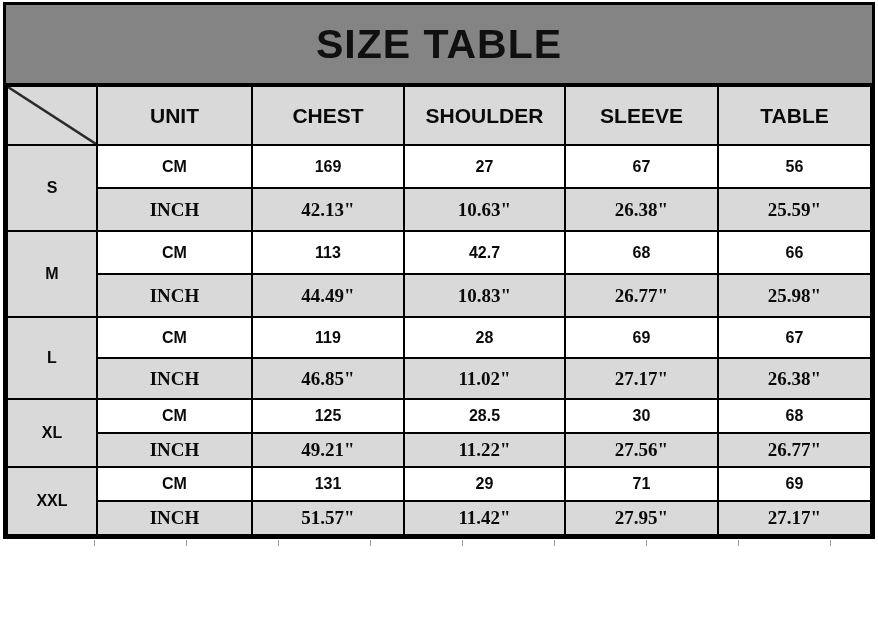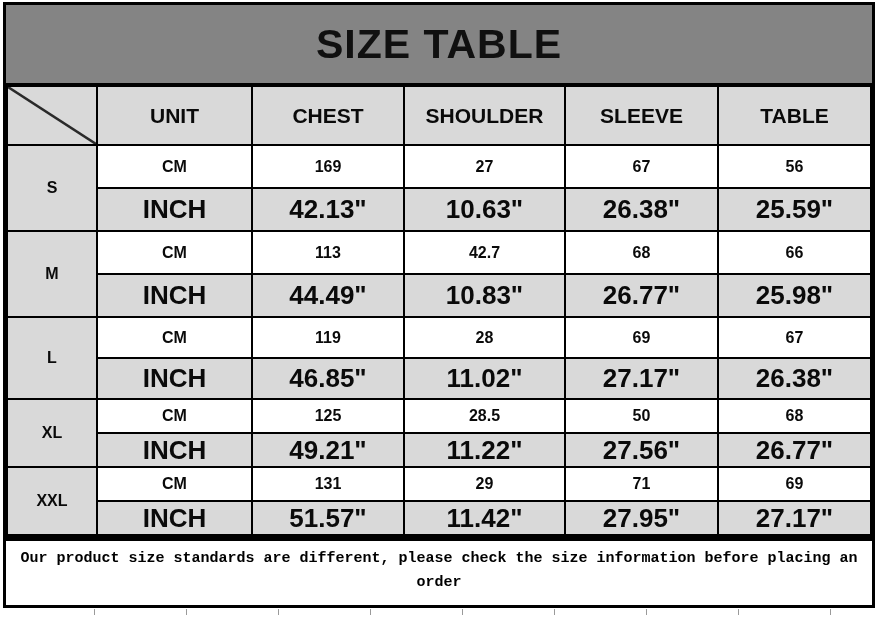--- a/index.html
+++ b/index.html
@@ -50,21 +50,21 @@
   col.c-length{width:auto;}
   tr.hdr-row{height:59px;}
   tr.hdr-row td{background:var(--c-cell-gray);font-size:21px;}
   td.diag-cell{background:var(--c-white);padding:0;position:relative;}
   td.diag-cell svg{position:absolute;inset:0;width:100%;height:100%;display:block;}
   tr.r-tall{height:43px;}
   tr.r-mid{height:41px;}
   tr.r-short{height:34px;}
   td.size-label{background:var(--c-cell-gray);font-size:23px;}
   tr.cm-row td{background:var(--c-white);font-size:16px;}
-  tr.inch-row td{background:var(--c-cell-gray);font-size:26px;}
+  tr.inch-row td{background:var(--c-cell-gray);font-size:19px;font-family:Liberation Serif, serif;}
   tr.cm-row td.size-label,tr.inch-row td.size-label{background:var(--c-cell-gray);}
   .note-box{
     border:3px solid var(--c-border);
     border-top-width:2px;
     box-sizing:border-box;
     min-height:62px;
     background:#ffffff;
     display:flex;align-items:flex-start;justify-content:center;
     padding:6px 10px 10px 10px;
     text-align:center;
@@ -161,21 +161,21 @@
         <td>11.02"</td>
         <td>27.17"</td>
         <td>26.38"</td>
       </tr>
 
       <tr class="cm-row r-short">
         <td class="size-label" rowspan="2">XL</td>
         <td>CM</td>
         <td>125</td>
         <td>28.5</td>
-        <td>50</td>
+        <td>30</td>
         <td>68</td>
       </tr>
       <tr class="inch-row r-short">
         <td>INCH</td>
         <td>49.21"</td>
         <td>11.22"</td>
         <td>27.56"</td>
         <td>26.77"</td>
       </tr>
 
@@ -191,18 +191,15 @@
         <td>INCH</td>
         <td>51.57"</td>
         <td>11.42"</td>
         <td>27.95"</td>
         <td>27.17"</td>
       </tr>
     </tbody>
       </table>
   </div>
 
-  <div class="note-box">
-    <span>Our product size standards are different, please check the size information before placing an order</span>
-  </div>
 
   <div class="bottom-sliver"></div>
 </div>
 
 </body></html>

